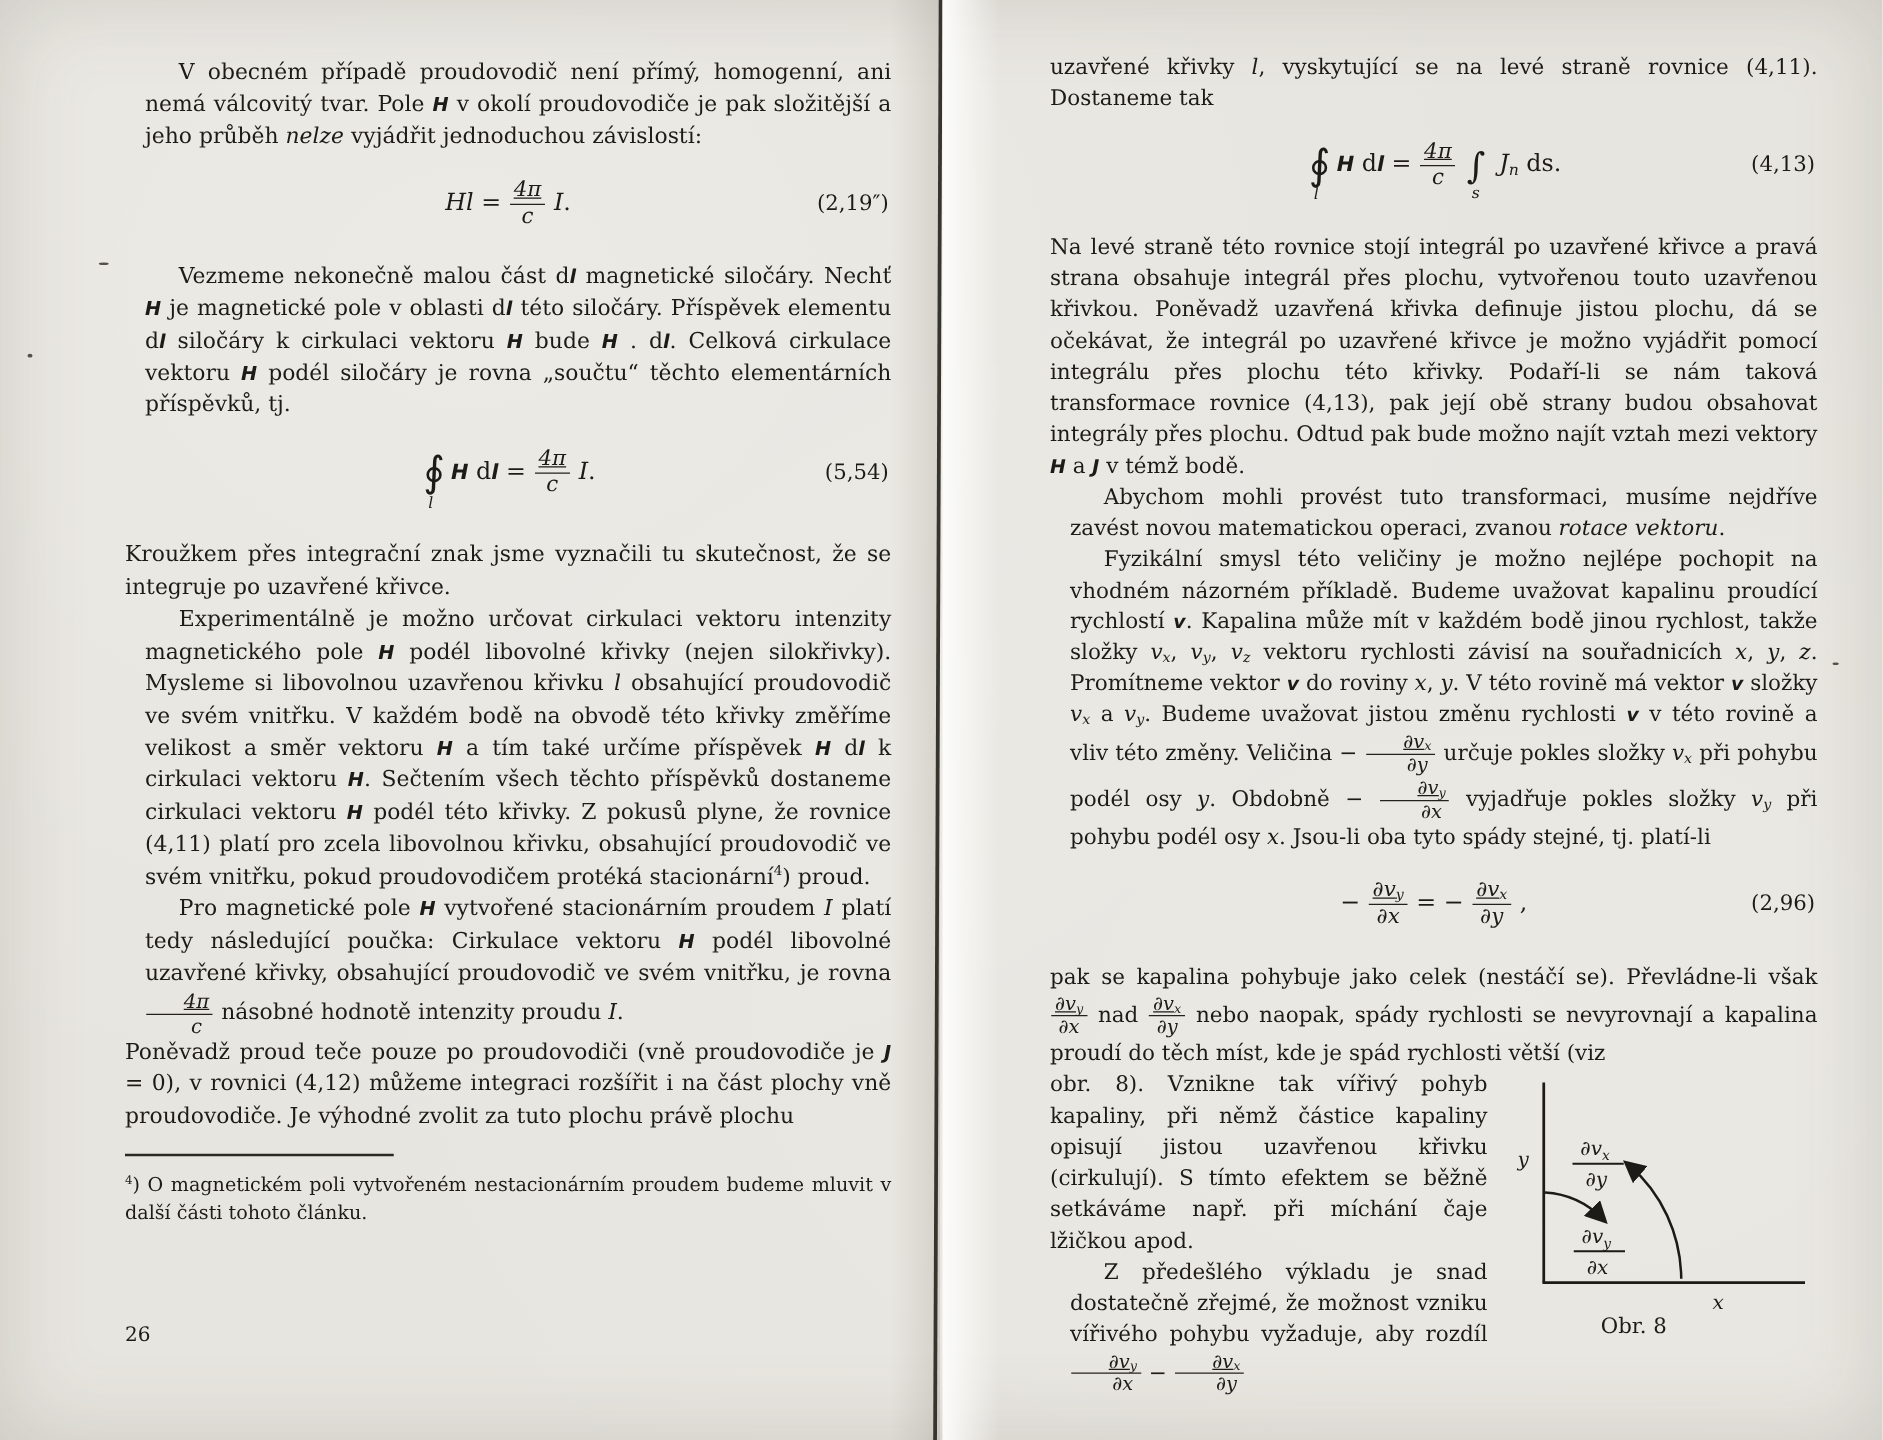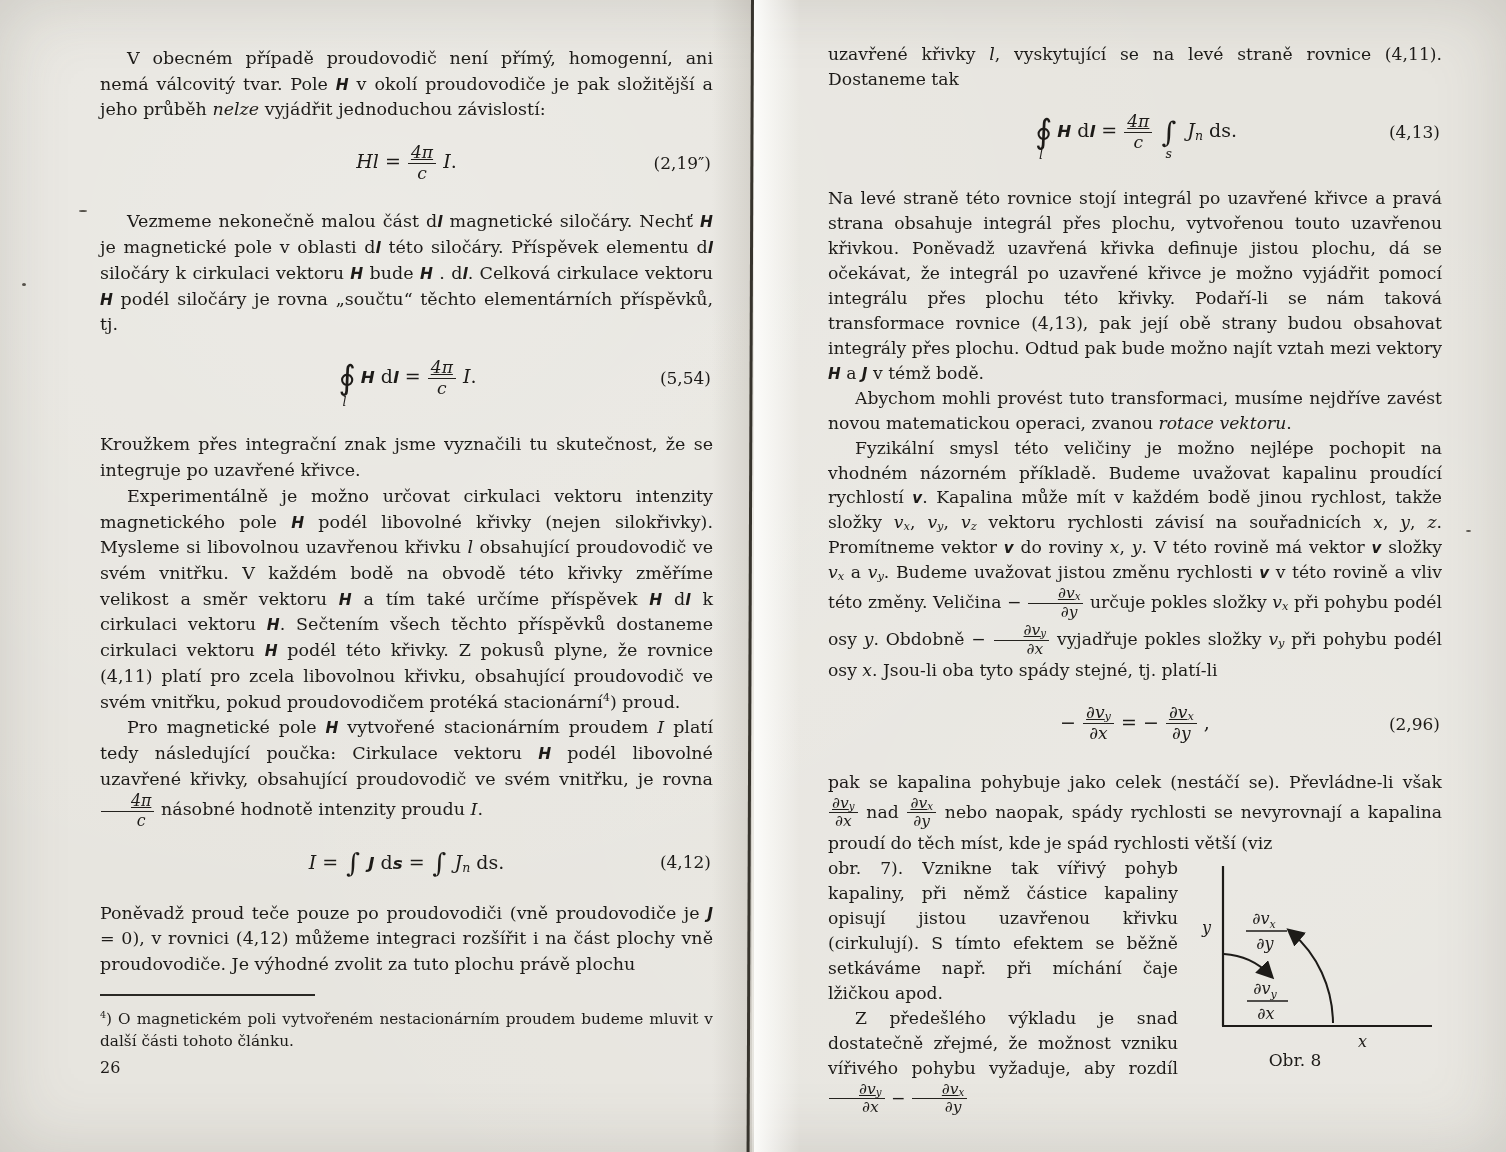--- a/index.html
+++ b/index.html
@@ -23,25 +23,25 @@
     background:#37342d;transform:rotate(0.22deg);transform-origin:top center;}
   .gutter-glow{position:absolute;top:0;left:754px;width:46px;height:1152px;
     background:linear-gradient(90deg, rgba(253,253,251,0.95) 0%, rgba(253,253,251,0) 100%);}
   .speck{position:absolute;background:#55514a;border-radius:50%;}
 
   .page{position:absolute;top:0;height:1152px;}
   .page-left{left:0;width:750px;}
   .page-right{left:756px;width:750px;}
   .content{position:absolute;}
   .page-left .content{left:100px;top:46px;width:613px;}
-  .page-right .content{left:72px;top:42px;width:614px;}
+  .page-right .content{left:84px;top:42px;width:614px;}
 
   p{margin:0;font-size:17.5px;line-height:1.47;text-align:justify;}
   .page-right p{font-size:17.2px;line-height:1.45;}
-  .ind{text-indent:27px;}
+  .ind{text-indent:27px;margin-left:16px;}
 
   i{font-style:italic;}
   b{font-family:"DejaVu Sans", "Liberation Sans", sans-serif;
     font-weight:700;font-style:italic;font-size:0.88em;}
   sup{font-size:0.62em;vertical-align:super;line-height:0;}
   sub{font-size:0.66em;vertical-align:-0.22em;line-height:0;font-style:italic;}
 
   
   .frac{display:inline-block;vertical-align:middle;text-align:center;
         font-style:italic;font-size:0.9em;line-height:1.15;padding:0 1px;}
@@ -87,24 +87,20 @@
         <span class="eq-no">(2,19″)</span>
       </div>
       <p class="ind">Vezmeme nekonečně malou část d<b>l</b> magnetické siločáry. Nechť <b>H</b> je magnetické pole v oblasti d<b>l</b> této siločáry. Příspěvek elementu d<b>l</b> siločáry k cirkulaci vektoru <b>H</b> bude <b>H</b>&nbsp;.&nbsp;d<b>l</b>. Celková cirkulace vektoru <b>H</b> podél siločáry je rovna „součtu“ těchto elementárních příspěvků, tj.</p>
       <div class="eq deep">
         <span class="eq-body"><span class="bigop">∮<span class="blim">l</span></span><b>H</b> d<b>l</b> = <span class="frac"><span class="fn">4π</span><span class="fd">c</span></span> <i>I</i>.</span>
         <span class="eq-no">(5,54)</span>
       </div>
       <p>Kroužkem přes integrační znak jsme vyznačili tu skutečnost, že se integruje po uzavřené křivce.</p>
       <p class="ind">Experimentálně je možno určovat cirkulaci vektoru intenzity magnetického pole <b>H</b> podél libovolné křivky (nejen silokřivky). Mysleme si libovolnou uzavřenou křivku <i>l</i> obsahující proudovodič ve svém vnitřku. V každém bodě na obvodě této křivky změříme velikost a směr vektoru <b>H</b> a tím také určíme příspěvek <b>H</b>&nbsp;d<b>l</b> k cirkulaci vektoru <b>H</b>. Sečtením všech těchto příspěvků dostaneme cirkulaci vektoru <b>H</b> podél této křivky. Z pokusů plyne, že rovnice (4,11) platí pro zcela libovolnou křivku, obsahující proudovodič ve svém vnitřku, pokud proudovodičem protéká stacionární<sup>4</sup>) proud.</p>
       <p class="ind">Pro magnetické pole <b>H</b> vytvořené stacionárním proudem <i>I</i> platí tedy následující poučka: Cirkulace vektoru <b>H</b> podél libovolné uzavřené křivky, obsahující proudovodič ve svém vnitřku, je rovna <span class="frac"><span class="fn">4π</span><span class="fd">c</span></span> násobné hodnotě intenzity proudu <i>I</i>.</p>
-      <div class="eq">
-        <span class="eq-body"><i>I</i> = <span class="intop">∫</span> <b>J</b> d<b>s</b> = <span class="intop">∫</span> <i>J<sub>n</sub></i> ds.</span>
-        <span class="eq-no">(4,12)</span>
-      </div>
       <p>Poněvadž proud teče pouze po proudovodiči (vně proudovodiče je <b>J</b> = 0), v rovnici (4,12) můžeme integraci rozšířit i na část plochy vně proudovodiče. Je výhodné zvolit za tuto plochu právě plochu</p>
       <hr class="fn-rule">
       <p class="footnote"><sup>4</sup>) O magnetickém poli vytvořeném nestacionárním proudem budeme mluvit v další části tohoto článku.</p>
     </div>
     <div class="pagenum pagenum-left">26</div>
   </div>
 
   <div class="page page-right">
     <div class="content">
       <p>uzavřené křivky <i>l</i>, vyskytující se na levé straně rovnice (4,11). Dostaneme tak</p>
@@ -140,21 +136,21 @@
 
             <text x="75" y="136" text-anchor="middle"><tspan>∂v</tspan><tspan class="sub" dy="4">y</tspan></text>
             <line x1="57" y1="143" x2="98" y2="143" stroke="#1d1b18" stroke-width="1.6"></line>
             <text x="76" y="161" text-anchor="middle">∂x</text>
 
             <text x="12" y="75">y</text>
             <text x="168" y="189">x</text>
             <text x="105" y="208" text-anchor="middle" class="cap">Obr. 8</text>
           </svg>
         </div>
-        <p>obr. 7). Vznikne tak vířivý pohyb kapaliny, při němž částice kapaliny opisují jistou uzavřenou křivku (cirkulují). S tímto efektem se běžně setkáváme např. při míchání čaje lžičkou apod.</p>
+        <p>obr. 8). Vznikne tak vířivý pohyb kapaliny, při němž částice kapaliny opisují jistou uzavřenou křivku (cirkulují). S tímto efektem se běžně setkáváme např. při míchání čaje lžičkou apod.</p>
         <p class="ind">Z předešlého výkladu je snad dostatečně zřejmé, že možnost vzniku vířivého pohybu vyžaduje, aby rozdíl <span class="frac"><span class="fn">∂v<sub>y</sub></span><span class="fd">∂x</span></span> − <span class="frac"><span class="fn">∂v<sub>x</sub></span><span class="fd">∂y</span></span></p>
       </div>
     </div>
 
   </div>
 
   <div class="gutter-shade"></div>
   <div class="gutter-line"></div>
   <div class="gutter-glow"></div>
   <div class="speck" style="left:22px;top:283px;width:4px;height:3px;"></div>

